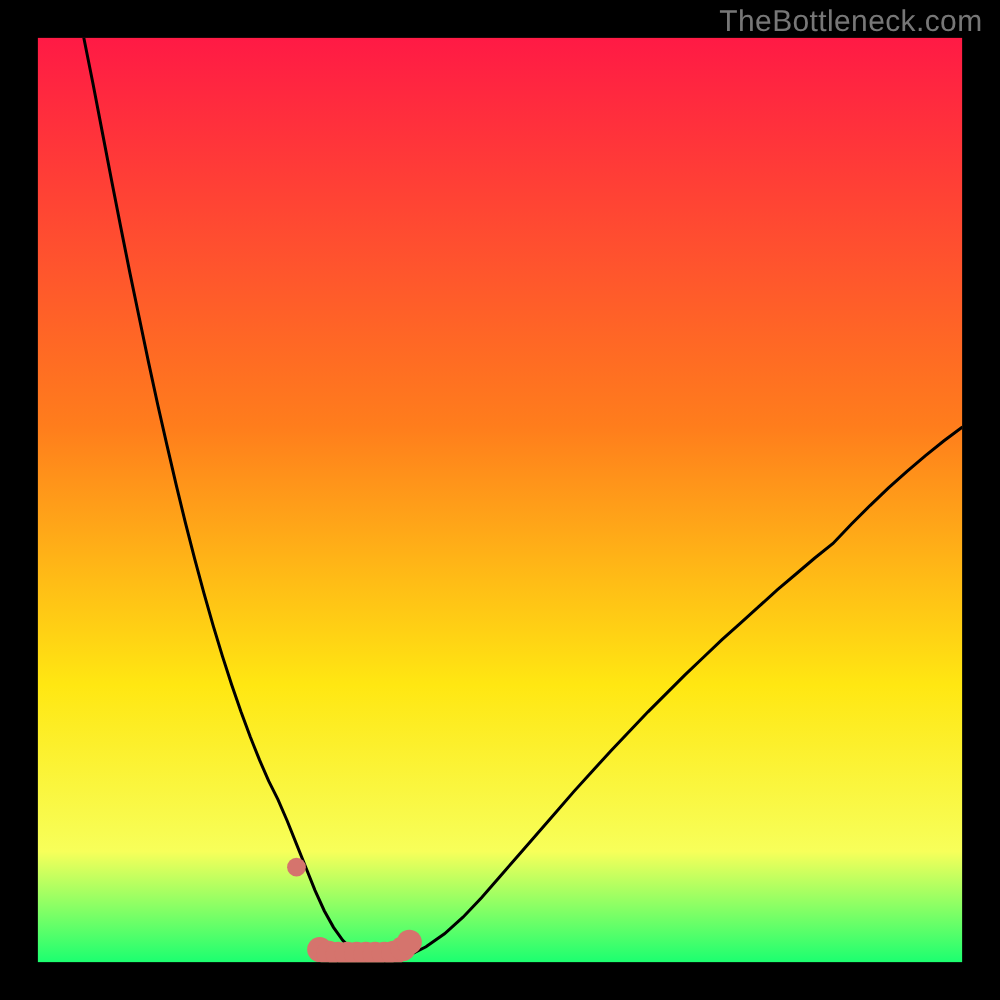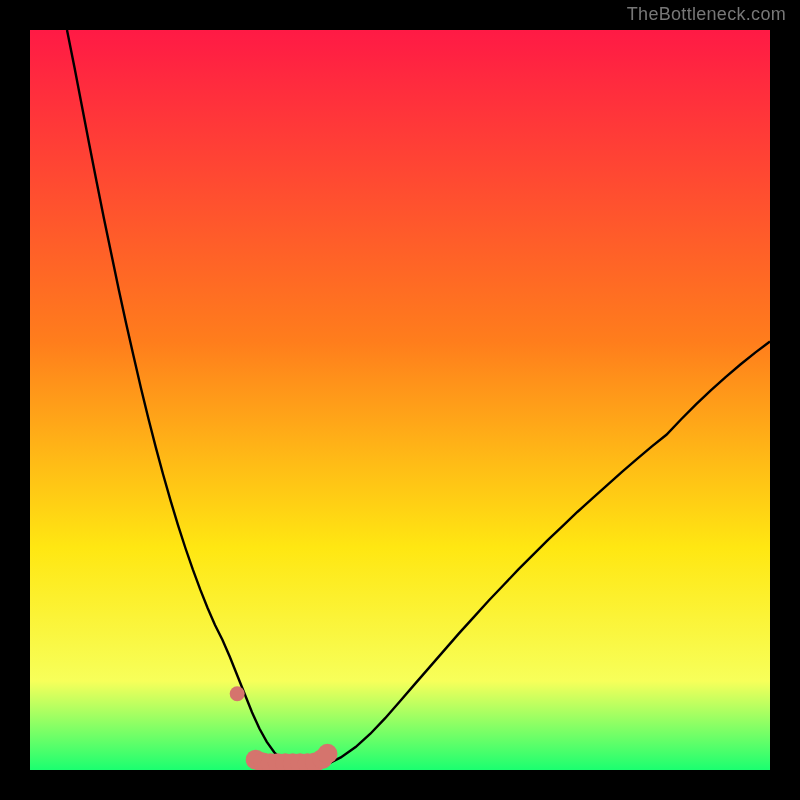--- a/index.html
+++ b/index.html
@@ -24,21 +24,21 @@
     top: 30px;
     width: 740px;
     height: 740px;
     overflow: hidden;
   }
   .watermark {
     position: absolute;
     top: 4px;
     right: 14px;
     font-family: Arial, Helvetica, sans-serif;
-    font-size: 18px;
+    font-size: 24px;
     color: #777;
     font-weight: 500;
     letter-spacing: 0.3px;
   }
   svg {
     position: absolute;
     left: 0;
     top: 0;
   }
 </style>

